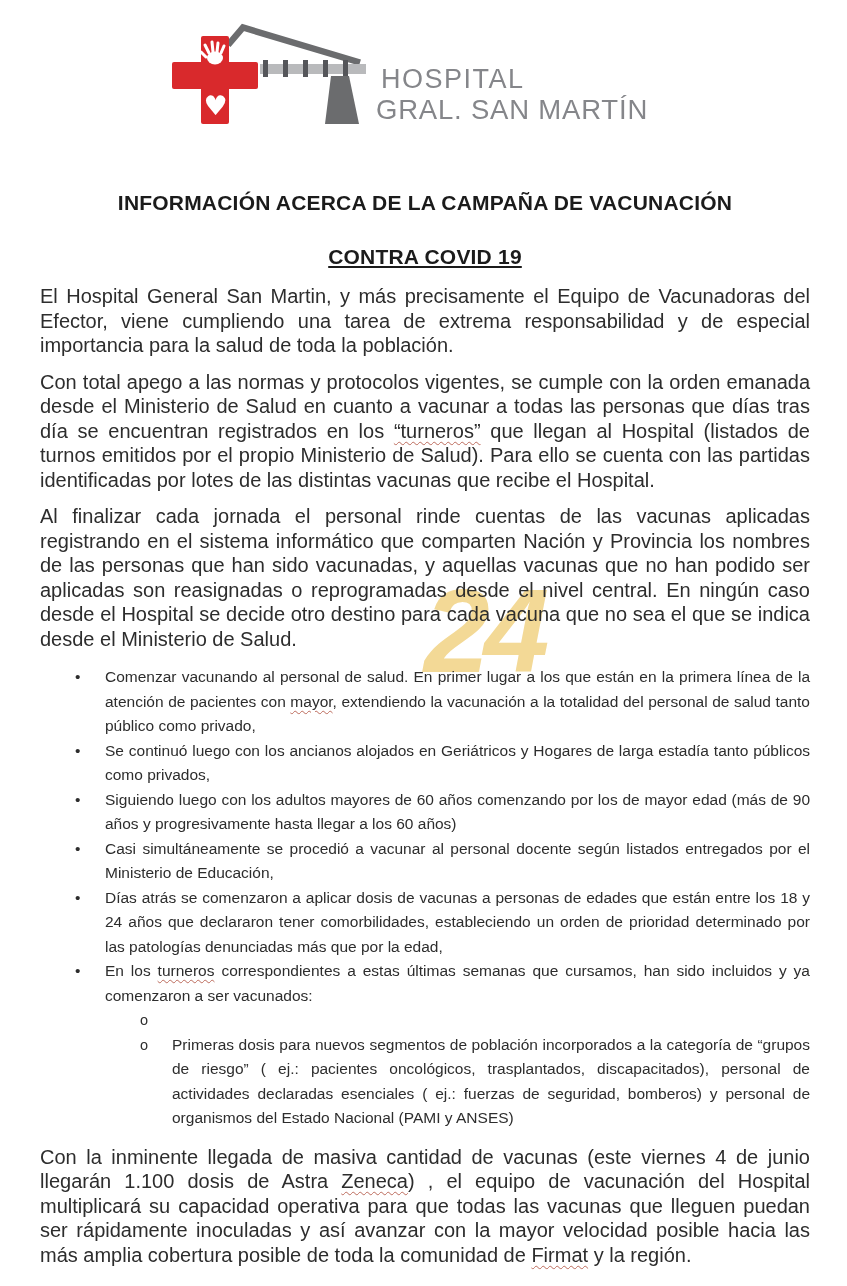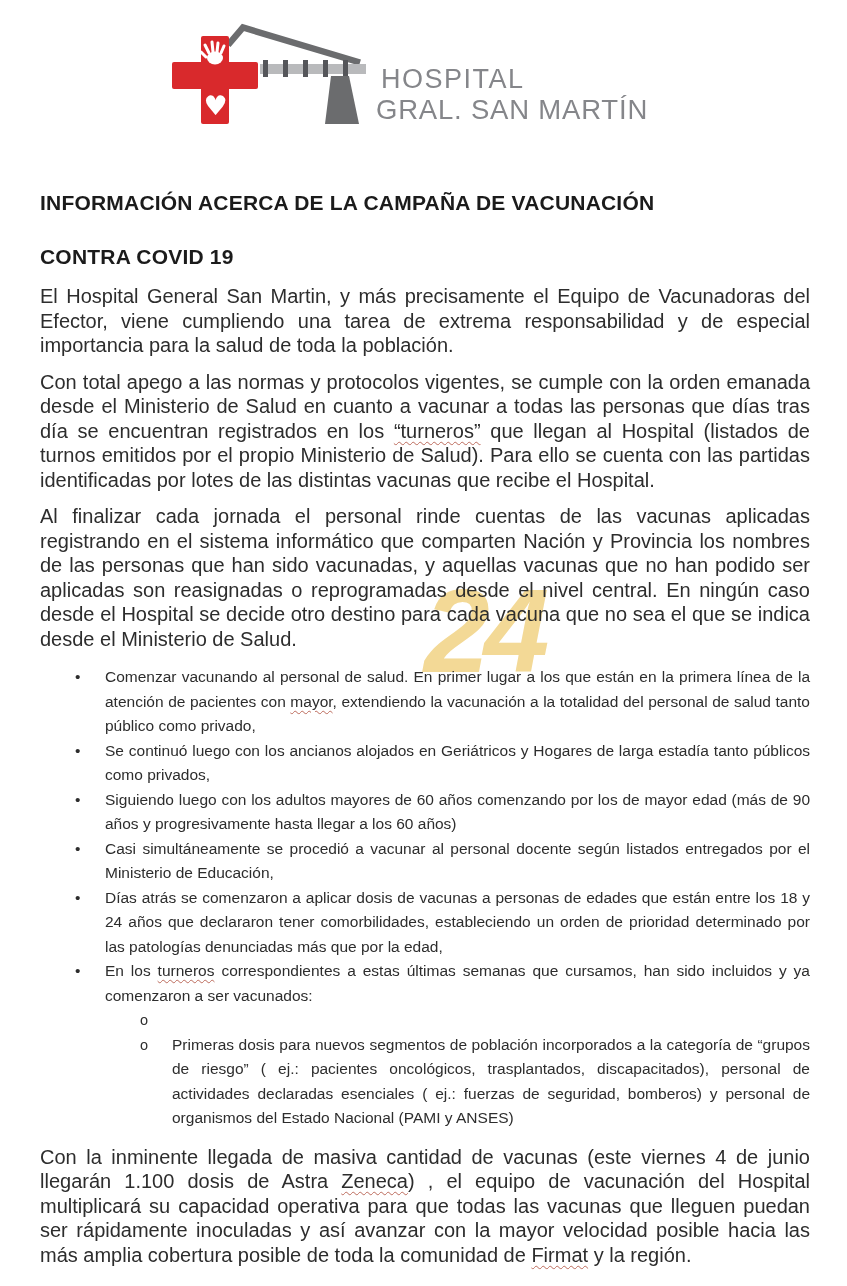--- a/index.html
+++ b/index.html
@@ -23,24 +23,24 @@
     color: #f3d996; letter-spacing: -6px;
     z-index: 0; user-select: none; margin-top: 36px;
   }
 
   
   .content {
     position: absolute; left: 40px; top: 190px; width: 770px; z-index: 1;
     color: #2d2d2d;
   }
   .doc-title {
-    font-weight: 700; color: #1b1b1b;
+    text-align: center; font-weight: 700; color: #1b1b1b;
     font-size: 21px; line-height: 26px; letter-spacing: 0.2px;
   }
-  .doc-title.line2 { margin-top: 28px; }
+  .doc-title.line2 { margin-top: 28px; text-decoration: underline; }
 
   .para {
     margin-top: 12px;
     font-size: 20px; line-height: 24.5px;
     text-align: justify;
   }
   .para.first { margin-top: 14px; }
   .para.last  { margin-top: 14px; }
 
   .list { margin-top: 14px; }

